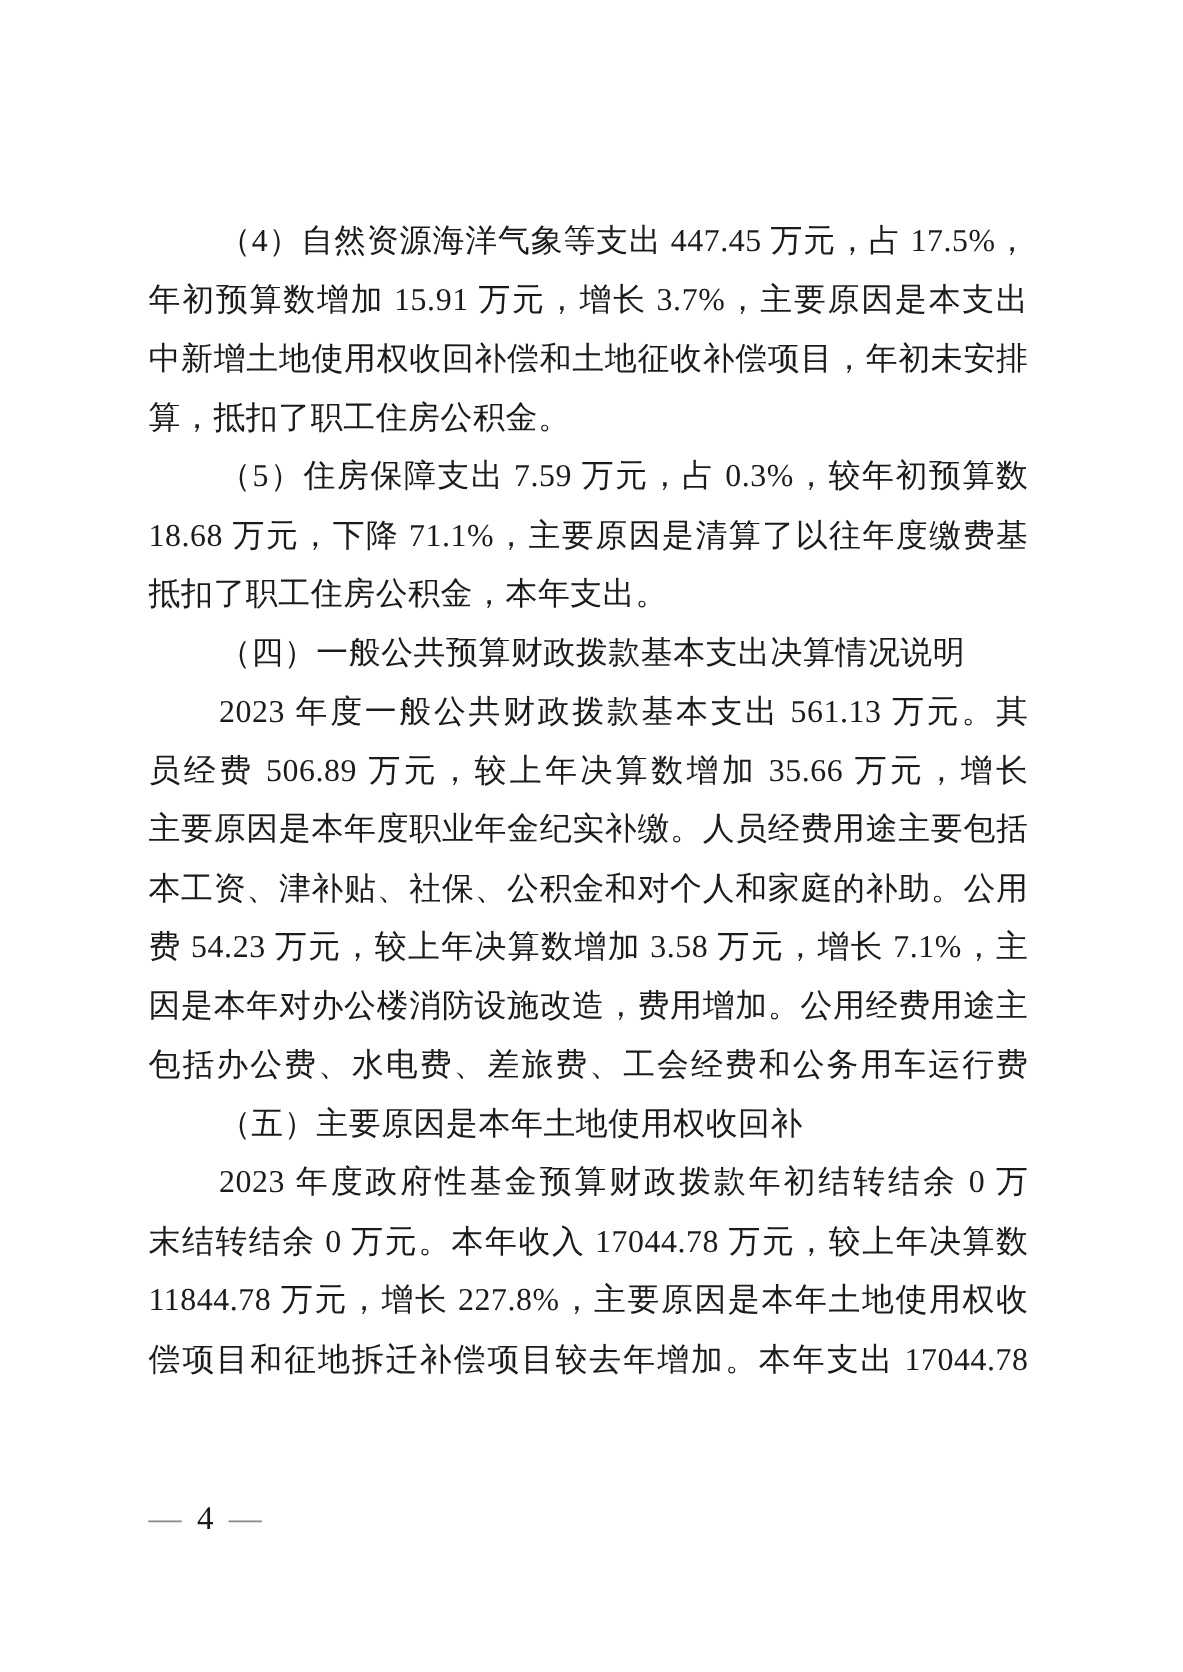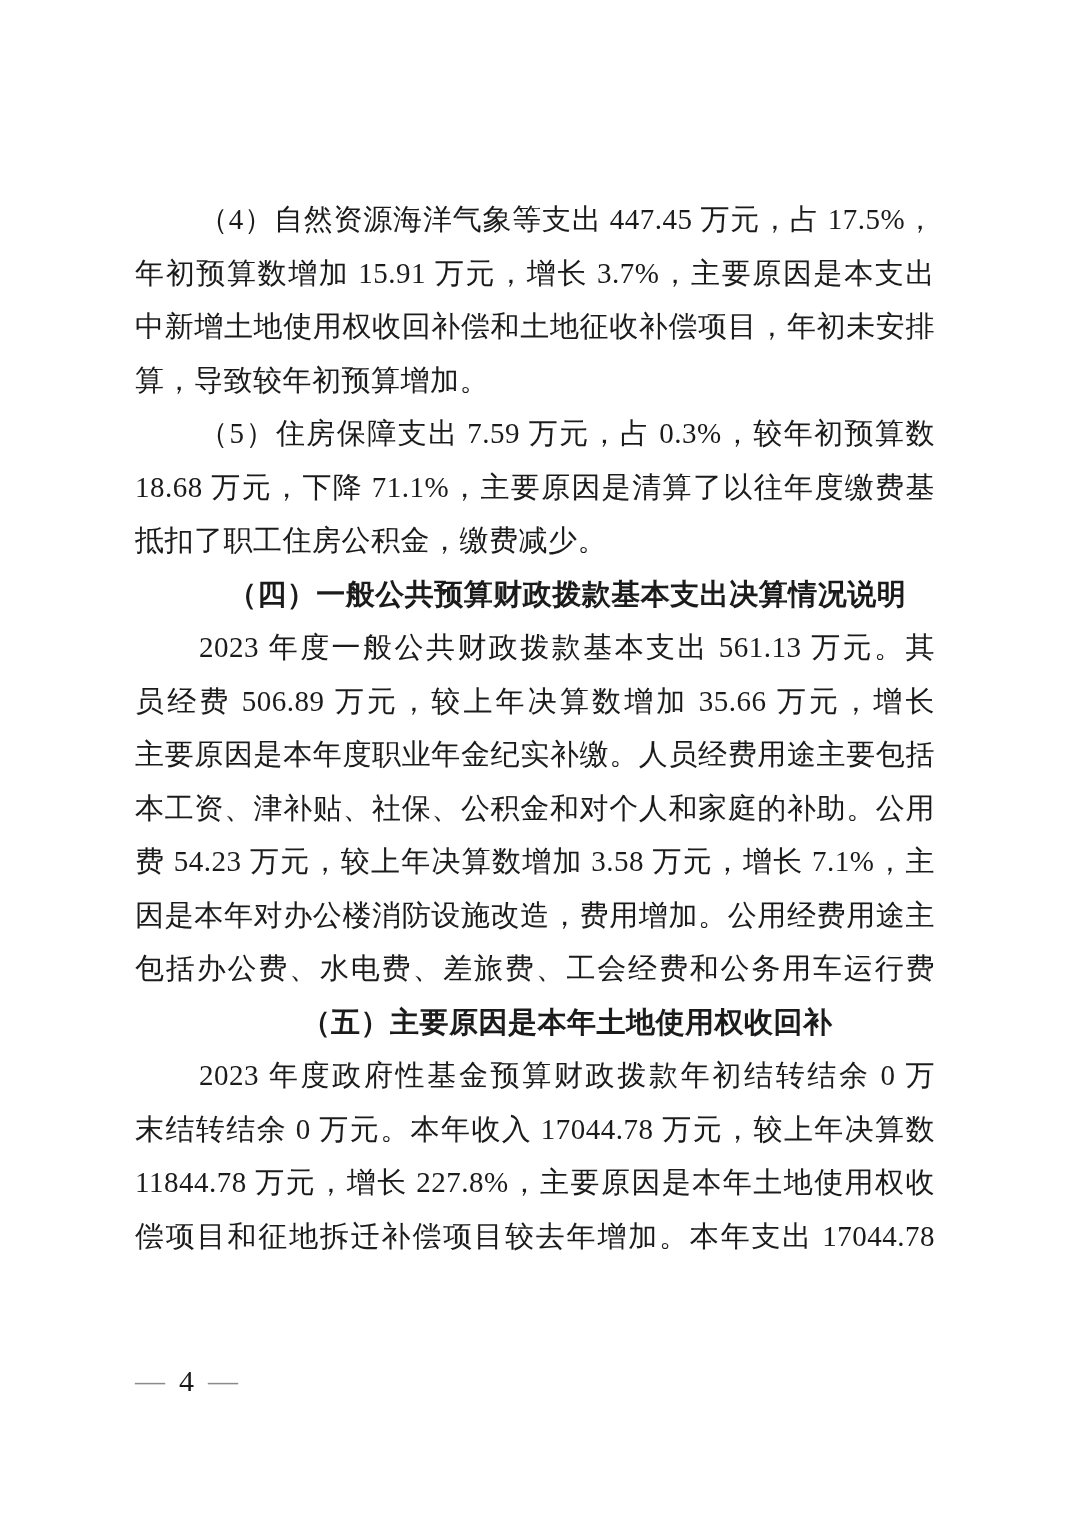--- a/index.html
+++ b/index.html
@@ -30,22 +30,21 @@
     letter-spacing: 0.5px;
   }
   .line.justify {
     text-align: justify;
     text-align-last: justify;
   }
   .line.indent {
     text-indent: 64px;
   }
   .line.bold {
-    font-weight: 700;
-    text-align: center;
+    font-weight: 400;
   }
   .footer {
     position: absolute;
     left: 135px;
     top: 1363px;
     font-size: 30px;
     line-height: 36px;
     color: #1b1b1b;
     white-space: nowrap;
   }
@@ -60,24 +59,24 @@
 </style>
 </head>
 <body>
 
 <div class="page">
 
   <div class="content">
       <div class="line justify indent">（4）自然资源海洋气象等支出 447.45 万元，占 17.5%，较</div>
       <div class="line justify">年初预算数增加 15.91 万元，增长 3.7%，主要原因是本支出是年</div>
       <div class="line justify">中新增土地使用权收回补偿和土地征收补偿项目，年初未安排预</div>
-      <div class="line">算，导致较年初预算增加。</div>
+      <div class="line">算，抵扣了职工住房公积金。</div>
       <div class="line justify indent">（5）住房保障支出 7.59 万元，占 0.3%，较年初预算数减少</div>
       <div class="line justify">18.68 万元，下降 71.1%，主要原因是清算了以往年度缴费基数，</div>
-      <div class="line">抵扣了职工住房公积金，缴费减少。</div>
+      <div class="line">抵扣了职工住房公积金，本年支出。</div>
       <div class="line indent bold">（四）一般公共预算财政拨款基本支出决算情况说明</div>
       <div class="line justify indent">2023 年度一般公共财政拨款基本支出 561.13 万元。其中：人</div>
       <div class="line justify">员经费 506.89 万元，较上年决算数增加 35.66 万元，增长 7.6%，</div>
       <div class="line justify">主要原因是本年度职业年金纪实补缴。人员经费用途主要包括基</div>
       <div class="line justify">本工资、津补贴、社保、公积金和对个人和家庭的补助。公用经</div>
       <div class="line justify">费 54.23 万元，较上年决算数增加 3.58 万元，增长 7.1%，主要原</div>
       <div class="line justify">因是本年对办公楼消防设施改造，费用增加。公用经费用途主要</div>
       <div class="line justify">包括办公费、水电费、差旅费、工会经费和公务用车运行费等。</div>
       <div class="line indent bold">（五）主要原因是本年土地使用权收回补</div>
       <div class="line justify indent">2023 年度政府性基金预算财政拨款年初结转结余 0 万元，年</div>

